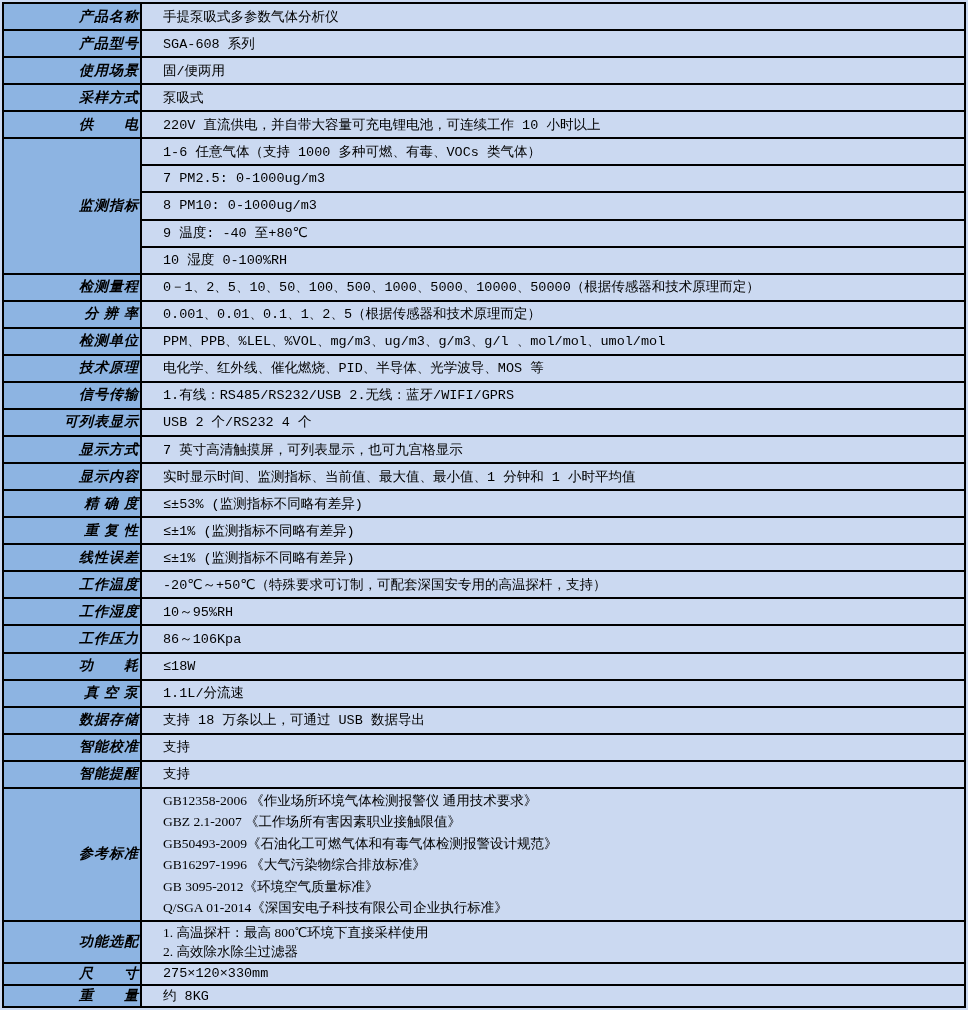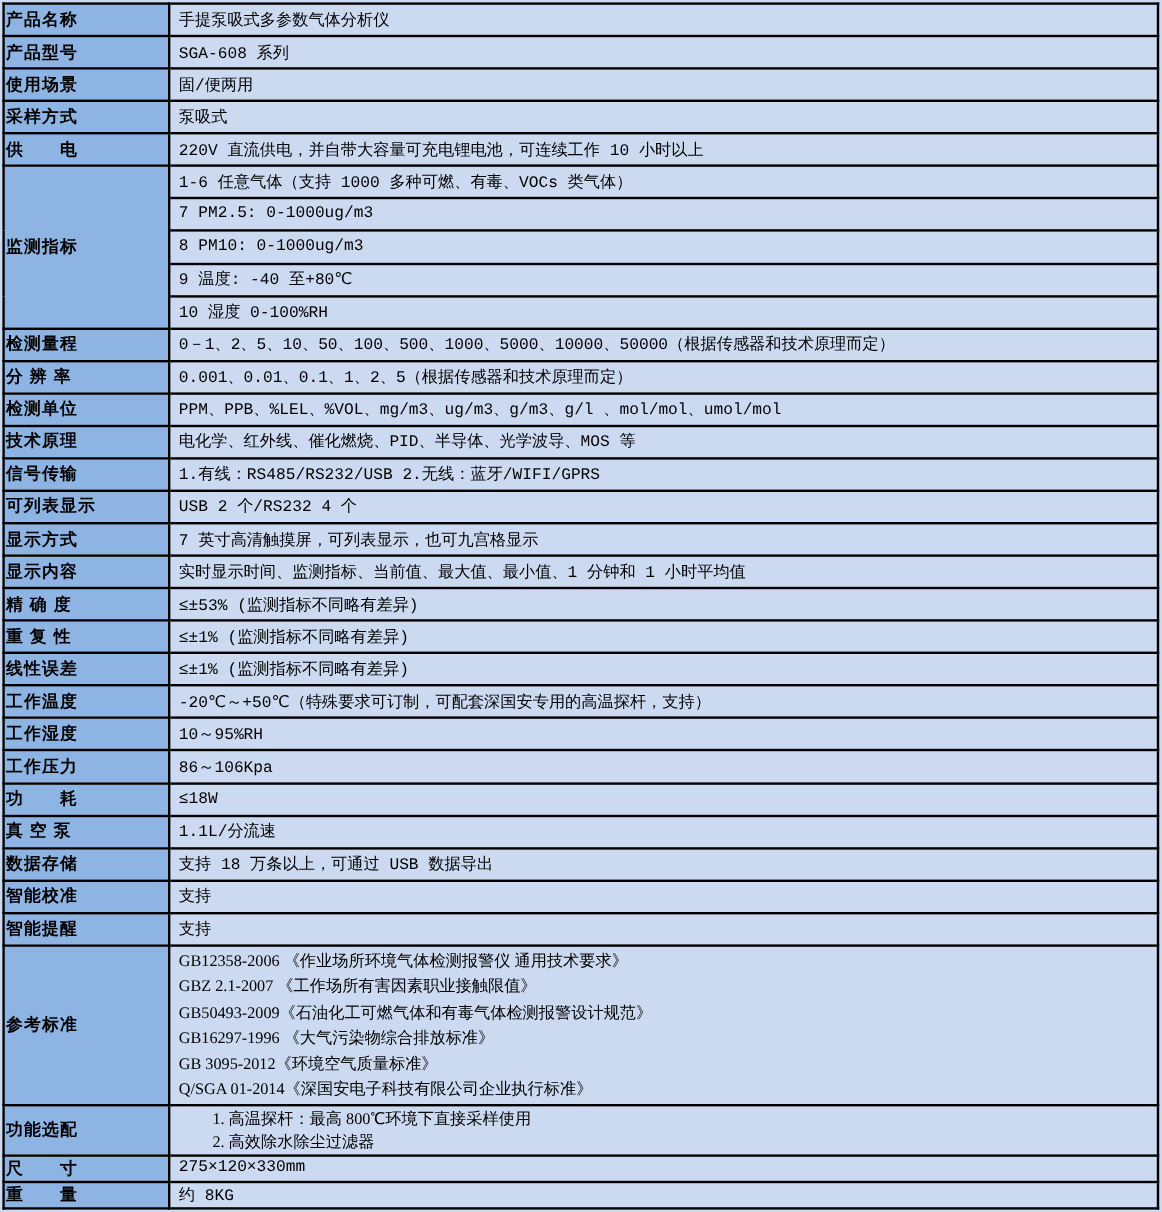--- a/index.html
+++ b/index.html
@@ -23,39 +23,40 @@
     margin:2px 0 0 2px;
   }
   table.spec td{
     border:2px solid var(--border-c);
     vertical-align:middle;
     overflow:hidden;
     white-space:nowrap;
   }
   td.label{
     background:var(--label-bg);
-    text-align:left;
+    text-align:right;
     font-weight:bold;
     font-size:14px;
     letter-spacing:1px;
     font-family:"Liberation Sans","DejaVu Sans",sans-serif;
+    font-style:italic;
   }
   td.value{
     background:var(--value-bg);
-    padding-left:7px;
+    padding-left:21px;
     font-size:13.5px;
     font-family:"Liberation Mono","DejaVu Sans Mono","DejaVu Sans",monospace;
   }
   tr.std{height:27px;}
   tr.sub{height:27px;}
   tr.row-ref{height:129px;}
   tr.row-opt{height:38px;}
   tr.row-end{height:20px;}
   td.multiline div{line-height:21.4px;font-family:Liberation Serif, serif;}
-  tr.row-opt td.multiline div{line-height:19px;margin-left:28px;}
+  tr.row-opt td.multiline div{line-height:19px;}
 </style>
 </head>
 <body>
 
 <table class="spec">
   <colgroup>
     <col style="width:138px">
     <col>
   </colgroup>
   <tbody id="spec-body">

